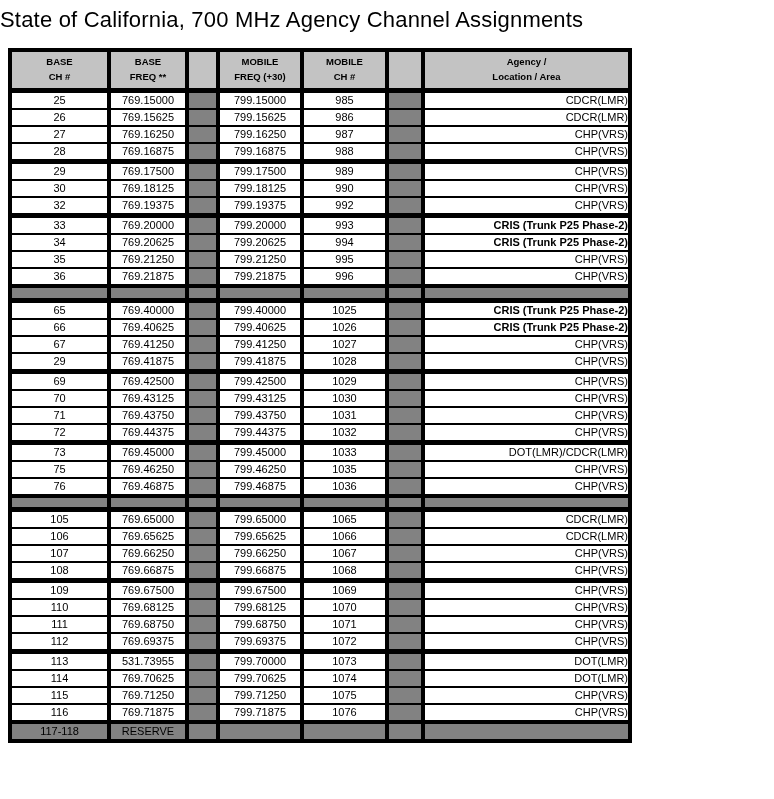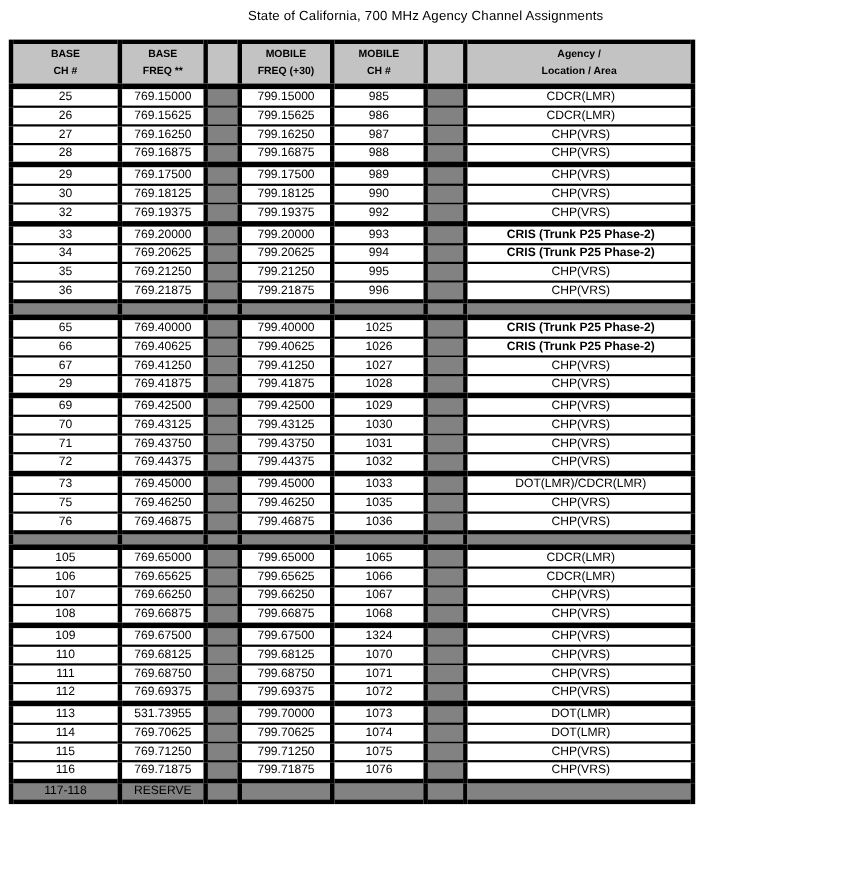--- a/index.html
+++ b/index.html
@@ -9,21 +9,21 @@
     --bg:#ffffff;
   }
   *{box-sizing:border-box;}
   html,body{margin:0;padding:0;}
   body{
     width:774px;height:799px;background:var(--bg);
     font-family:"Liberation Sans", sans-serif;color:#000;
     overflow:hidden;
   }
   .title{
-    text-align:center;font-size:12px;font-weight:400;
+    text-align:left;font-size:22px;font-weight:400;
     margin:7px 0 15px 0;letter-spacing:0.2px;
   }
   table.assign{
     border-collapse:collapse;table-layout:fixed;
     width:624px;margin:0 8px;
     border:4px solid var(--border);
   }
   th,td{
     border-left:4px solid var(--border);
     border-right:4px solid var(--border);
@@ -36,21 +36,21 @@
     padding:3px 0 4px 0;line-height:1.55;
     text-align:center;vertical-align:middle;
   }
   tbody td{
     border-top:2px solid var(--border);
     border-bottom:2px solid var(--border);
     font-size:11px;text-align:center;
     height:17px;padding:0;line-height:15px;
     background:#fff;
   }
-  td.agency{text-align:center;padding-left:3px;}
+  td.agency{text-align:right;padding-left:3px;}
   tr.bold td.agency{font-weight:bold;}
   td.spacer{background:var(--band);}
   tr.group-start td{border-top:5px solid var(--border);}
   tr.sep td{
     background:var(--band);height:14px;
     border-top:4px solid var(--border);
     border-bottom:4px solid var(--border);
   }
   tr.reserve td{
     background:var(--band);height:17px;
@@ -351,21 +351,21 @@
           <td>799.66875</td>
           <td>1068</td>
           <td class="spacer"></td>
           <td class="agency">CHP(VRS)</td>
         </tr>
         <tr class="group-start ">
           <td>109</td>
           <td>769.67500</td>
           <td class="spacer"></td>
           <td>799.67500</td>
-          <td>1324</td>
+          <td>1069</td>
           <td class="spacer"></td>
           <td class="agency">CHP(VRS)</td>
         </tr>
         <tr class="">
           <td>110</td>
           <td>769.68125</td>
           <td class="spacer"></td>
           <td>799.68125</td>
           <td>1070</td>
           <td class="spacer"></td>

